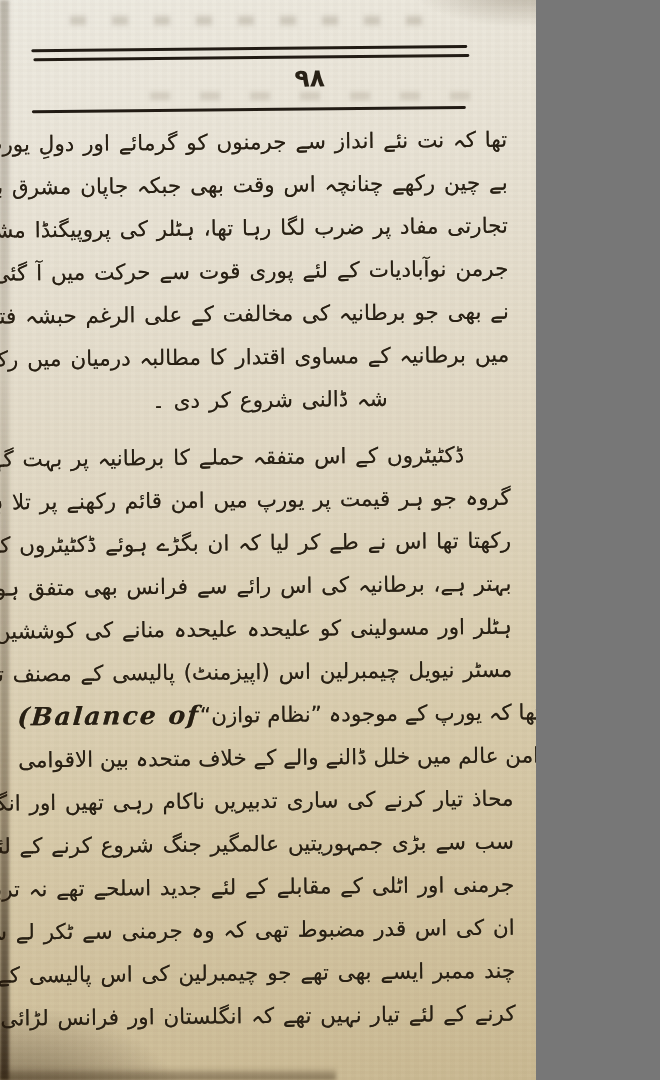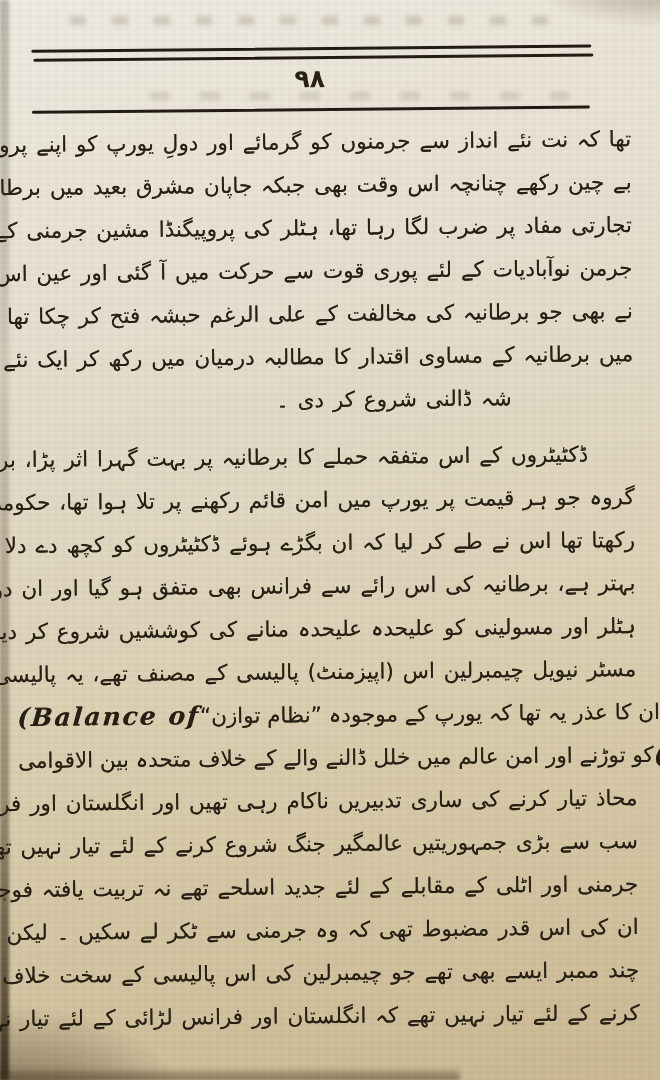--- a/index.html
+++ b/index.html
@@ -1,17 +1,17 @@
 <!DOCTYPE html>
 <html lang="ur"><head>
 <meta charset="utf-8">
 <style>
   html,body{margin:0;padding:0;background:#777;}
   .page{
-    position:relative;width:660px;height:1080px;overflow:hidden;
+    position:relative;width:536px;height:1080px;overflow:hidden;
     background:linear-gradient(168deg,#edeae1 0%,#e7e1d3 22%,#e0d7c2 45%,#d8cbab 68%,#cfbf9b 88%,#c9b891 100%);
     font-family:"DejaVu Sans",sans-serif;
   }
   .rotor{position:absolute;inset:0;transform:rotate(-0.55deg);transform-origin:50% 50%;}
   
   .rule{position:absolute;background:#1e1811;border-radius:2px;}
   .rule-top-1{left:36px;right:64px;top:47px;height:3px;}
   .rule-top-2{left:38px;right:62px;top:56px;height:3px;}
   .rule-mid{left:36px;right:66px;top:108px;height:3px;}
   .page-num{position:absolute;top:64px;left:0;width:628px;text-align:center;

